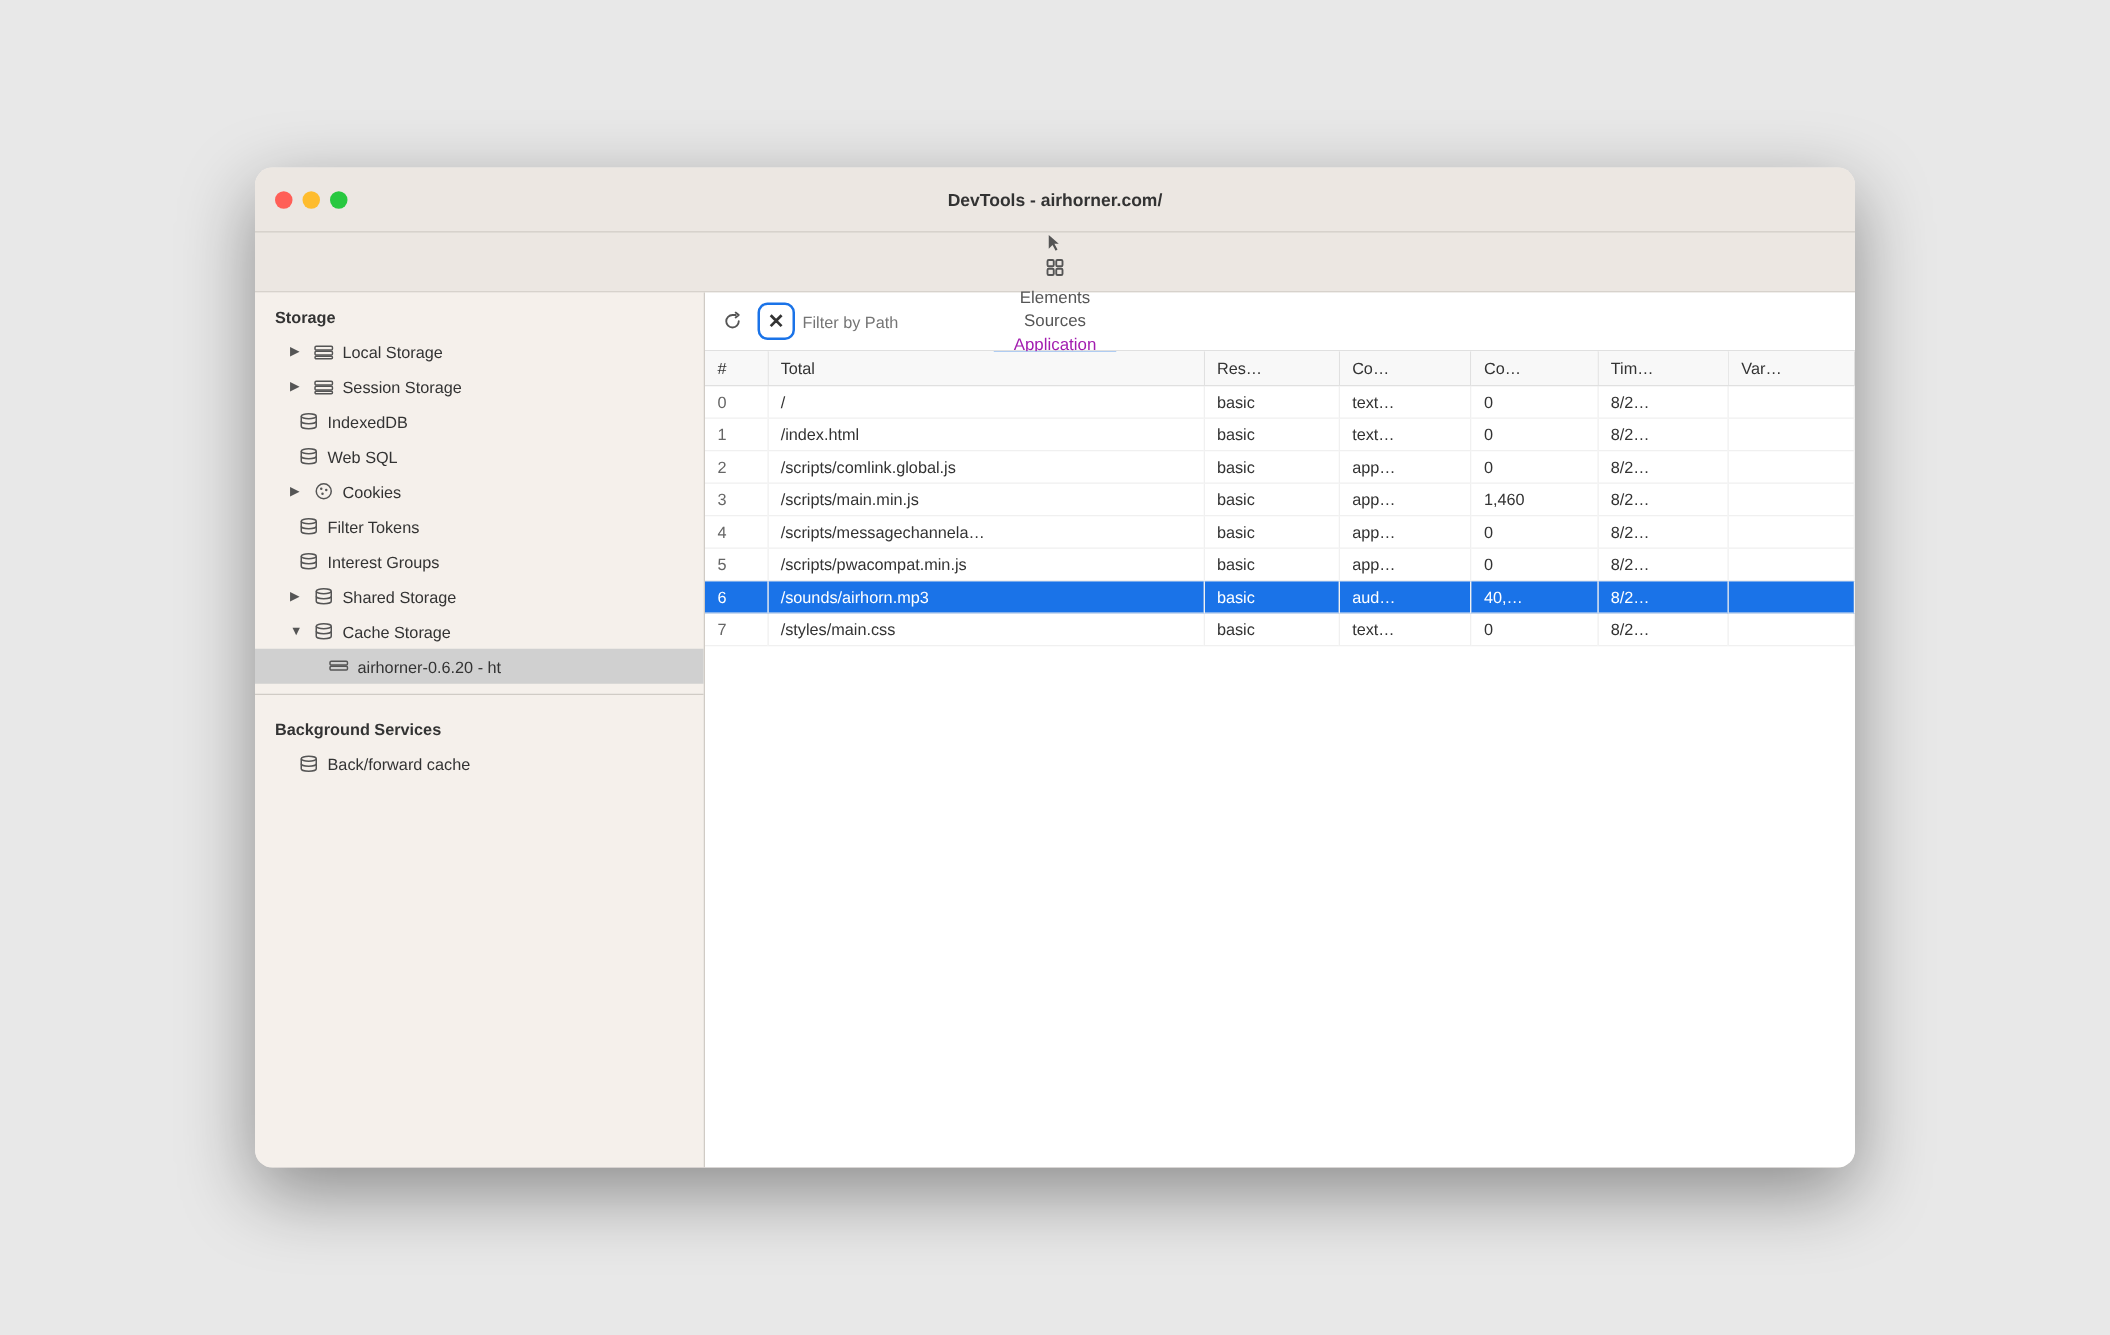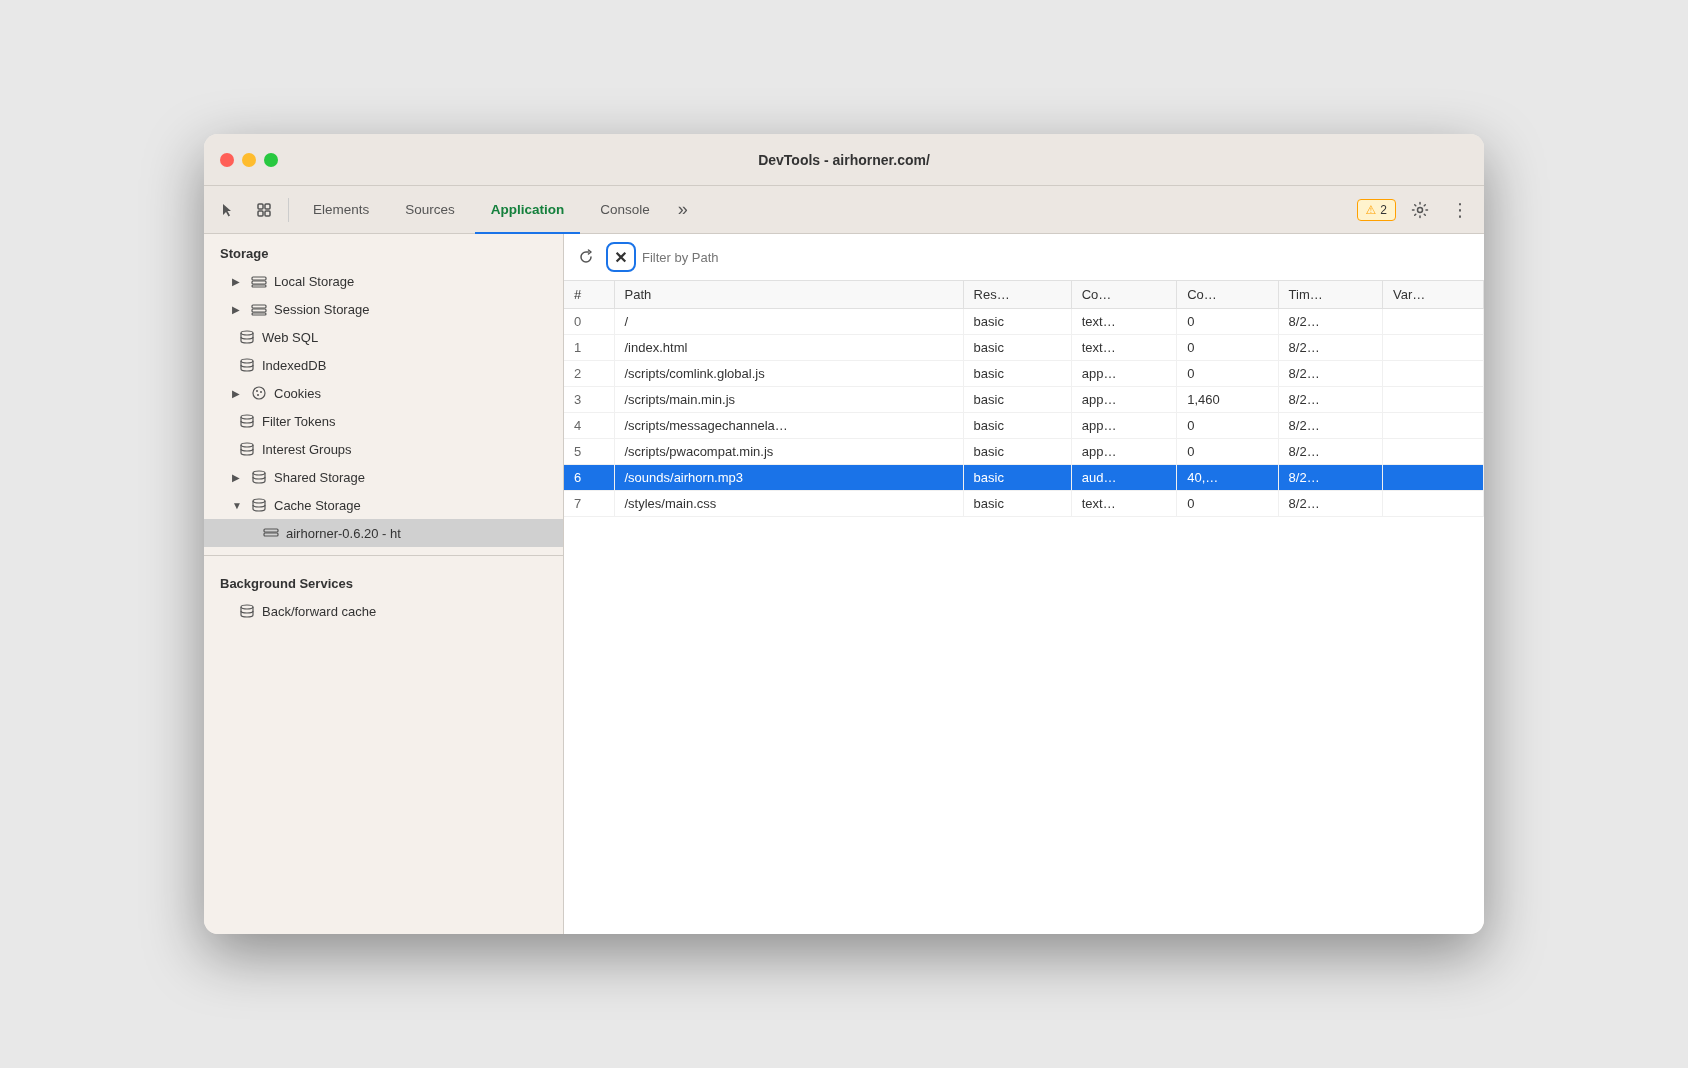--- a/index.html
+++ b/index.html
@@ -44,20 +44,21 @@
       color: #333;
     }
     .toolbar {
       background: #ece7e2;
       height: 48px;
       display: flex;
       align-items: center;
       border-bottom: 1px solid #d0cbc5;
       padding: 0 8px;
       gap: 4px;
+      flex-direction: column;
     }
     .toolbar-icon {
       width: 32px;
       height: 32px;
       display: flex;
       align-items: center;
       justify-content: center;
       border-radius: 4px;
       color: #555;
       font-size: 16px;
@@ -73,22 +74,22 @@
       padding: 0 16px;
       height: 48px;
       display: flex;
       align-items: center;
       font-size: 13.5px;
       color: #555;
       cursor: pointer;
       position: relative;
     }
     .tab.active {
-      color: #15803d;
-      font-weight: 700;
+      color: #a21caf;
+      font-weight: 400;
     }
     .tab.active::after {
       content: '';
       position: absolute;
       bottom: 0;
       left: 0;
       right: 0;
       height: 2px;
       background: #1a73e8;
     }
@@ -386,33 +387,33 @@
 
       <div class="sidebar-item">
         <span style="width:12px"></span>
         <span class="sidebar-icon">
           <svg width="16" height="16" viewBox="0 0 16 16" fill="none">
             <ellipse cx="8" cy="4" rx="6" ry="2" stroke="#555" stroke-width="1.2" fill="none"></ellipse>
             <path d="M2 4v4c0 1.1 2.7 2 6 2s6-.9 6-2V4" stroke="#555" stroke-width="1.2" fill="none"></path>
             <path d="M2 8v4c0 1.1 2.7 2 6 2s6-.9 6-2V8" stroke="#555" stroke-width="1.2" fill="none"></path>
           </svg>
         </span>
-        <span>Web SQL</span>
+        <span>IndexedDB</span>
       </div>
 
       <div class="sidebar-item">
         <span style="width:12px"></span>
         <span class="sidebar-icon">
           <svg width="16" height="16" viewBox="0 0 16 16" fill="none">
             <ellipse cx="8" cy="4" rx="6" ry="2" stroke="#555" stroke-width="1.2" fill="none"></ellipse>
             <path d="M2 4v4c0 1.1 2.7 2 6 2s6-.9 6-2V4" stroke="#555" stroke-width="1.2" fill="none"></path>
             <path d="M2 8v4c0 1.1 2.7 2 6 2s6-.9 6-2V8" stroke="#555" stroke-width="1.2" fill="none"></path>
           </svg>
         </span>
-        <span>IndexedDB</span>
+        <span>Web SQL</span>
       </div>
 
       <div class="sidebar-item indent1">
         <span class="expand-arrow">▶</span>
         <span class="sidebar-icon">
           <svg width="16" height="16" viewBox="0 0 16 16" fill="none">
             <circle cx="8" cy="8" r="6" stroke="#555" stroke-width="1.2" fill="none"></circle>
             <circle cx="6" cy="6" r="1" fill="#555"></circle>
             <circle cx="10" cy="7" r="1" fill="#555"></circle>
             <circle cx="7" cy="10" r="1" fill="#555"></circle>
@@ -508,21 +509,21 @@
         </div>
         <div class="clear-btn">✕</div>
         <input class="filter-input" type="text" placeholder="Filter by Path" style="">
       </div>
 
       <div class="table-container">
         <table>
           <thead>
             <tr>
               <th>#</th>
-              <th>Path</th>
+              <th>Total</th>
               <th>Res…</th>
               <th>Co…</th>
               <th>Co…</th>
               <th>Tim…</th>
               <th>Var…</th>
             </tr>
           </thead>
           <tbody id="table-body">
           <tr>
       <td>0</td>

